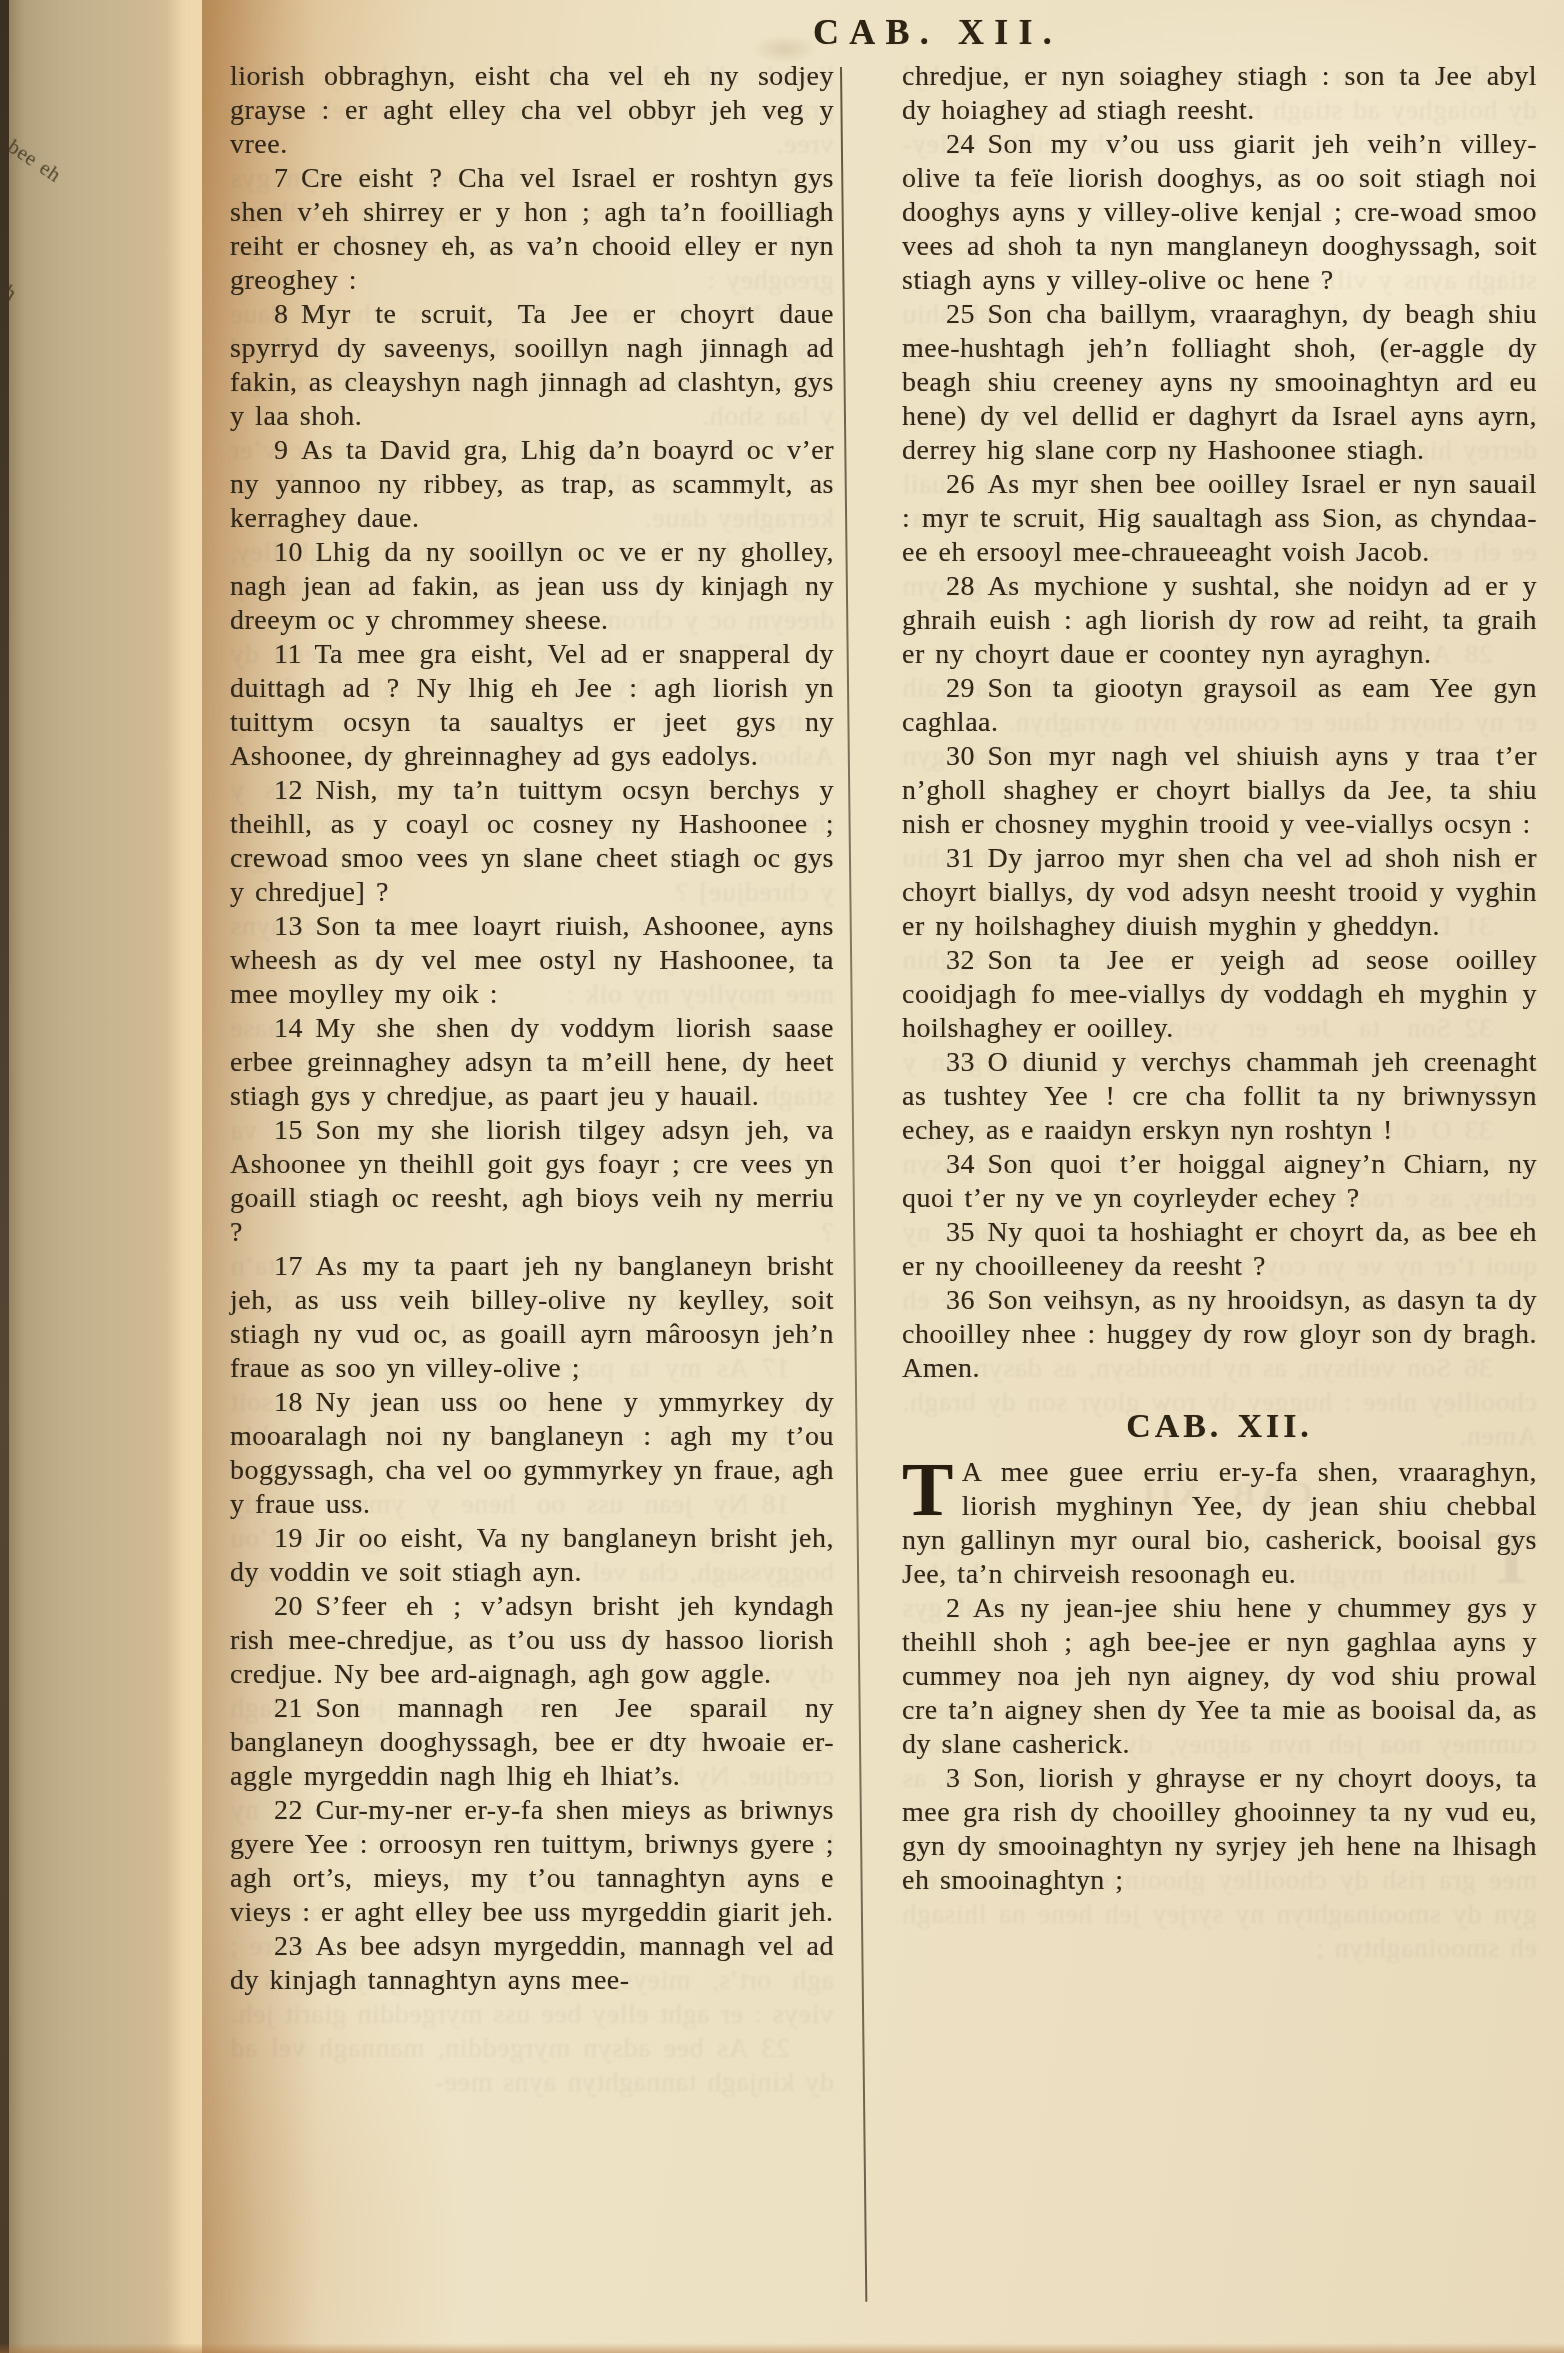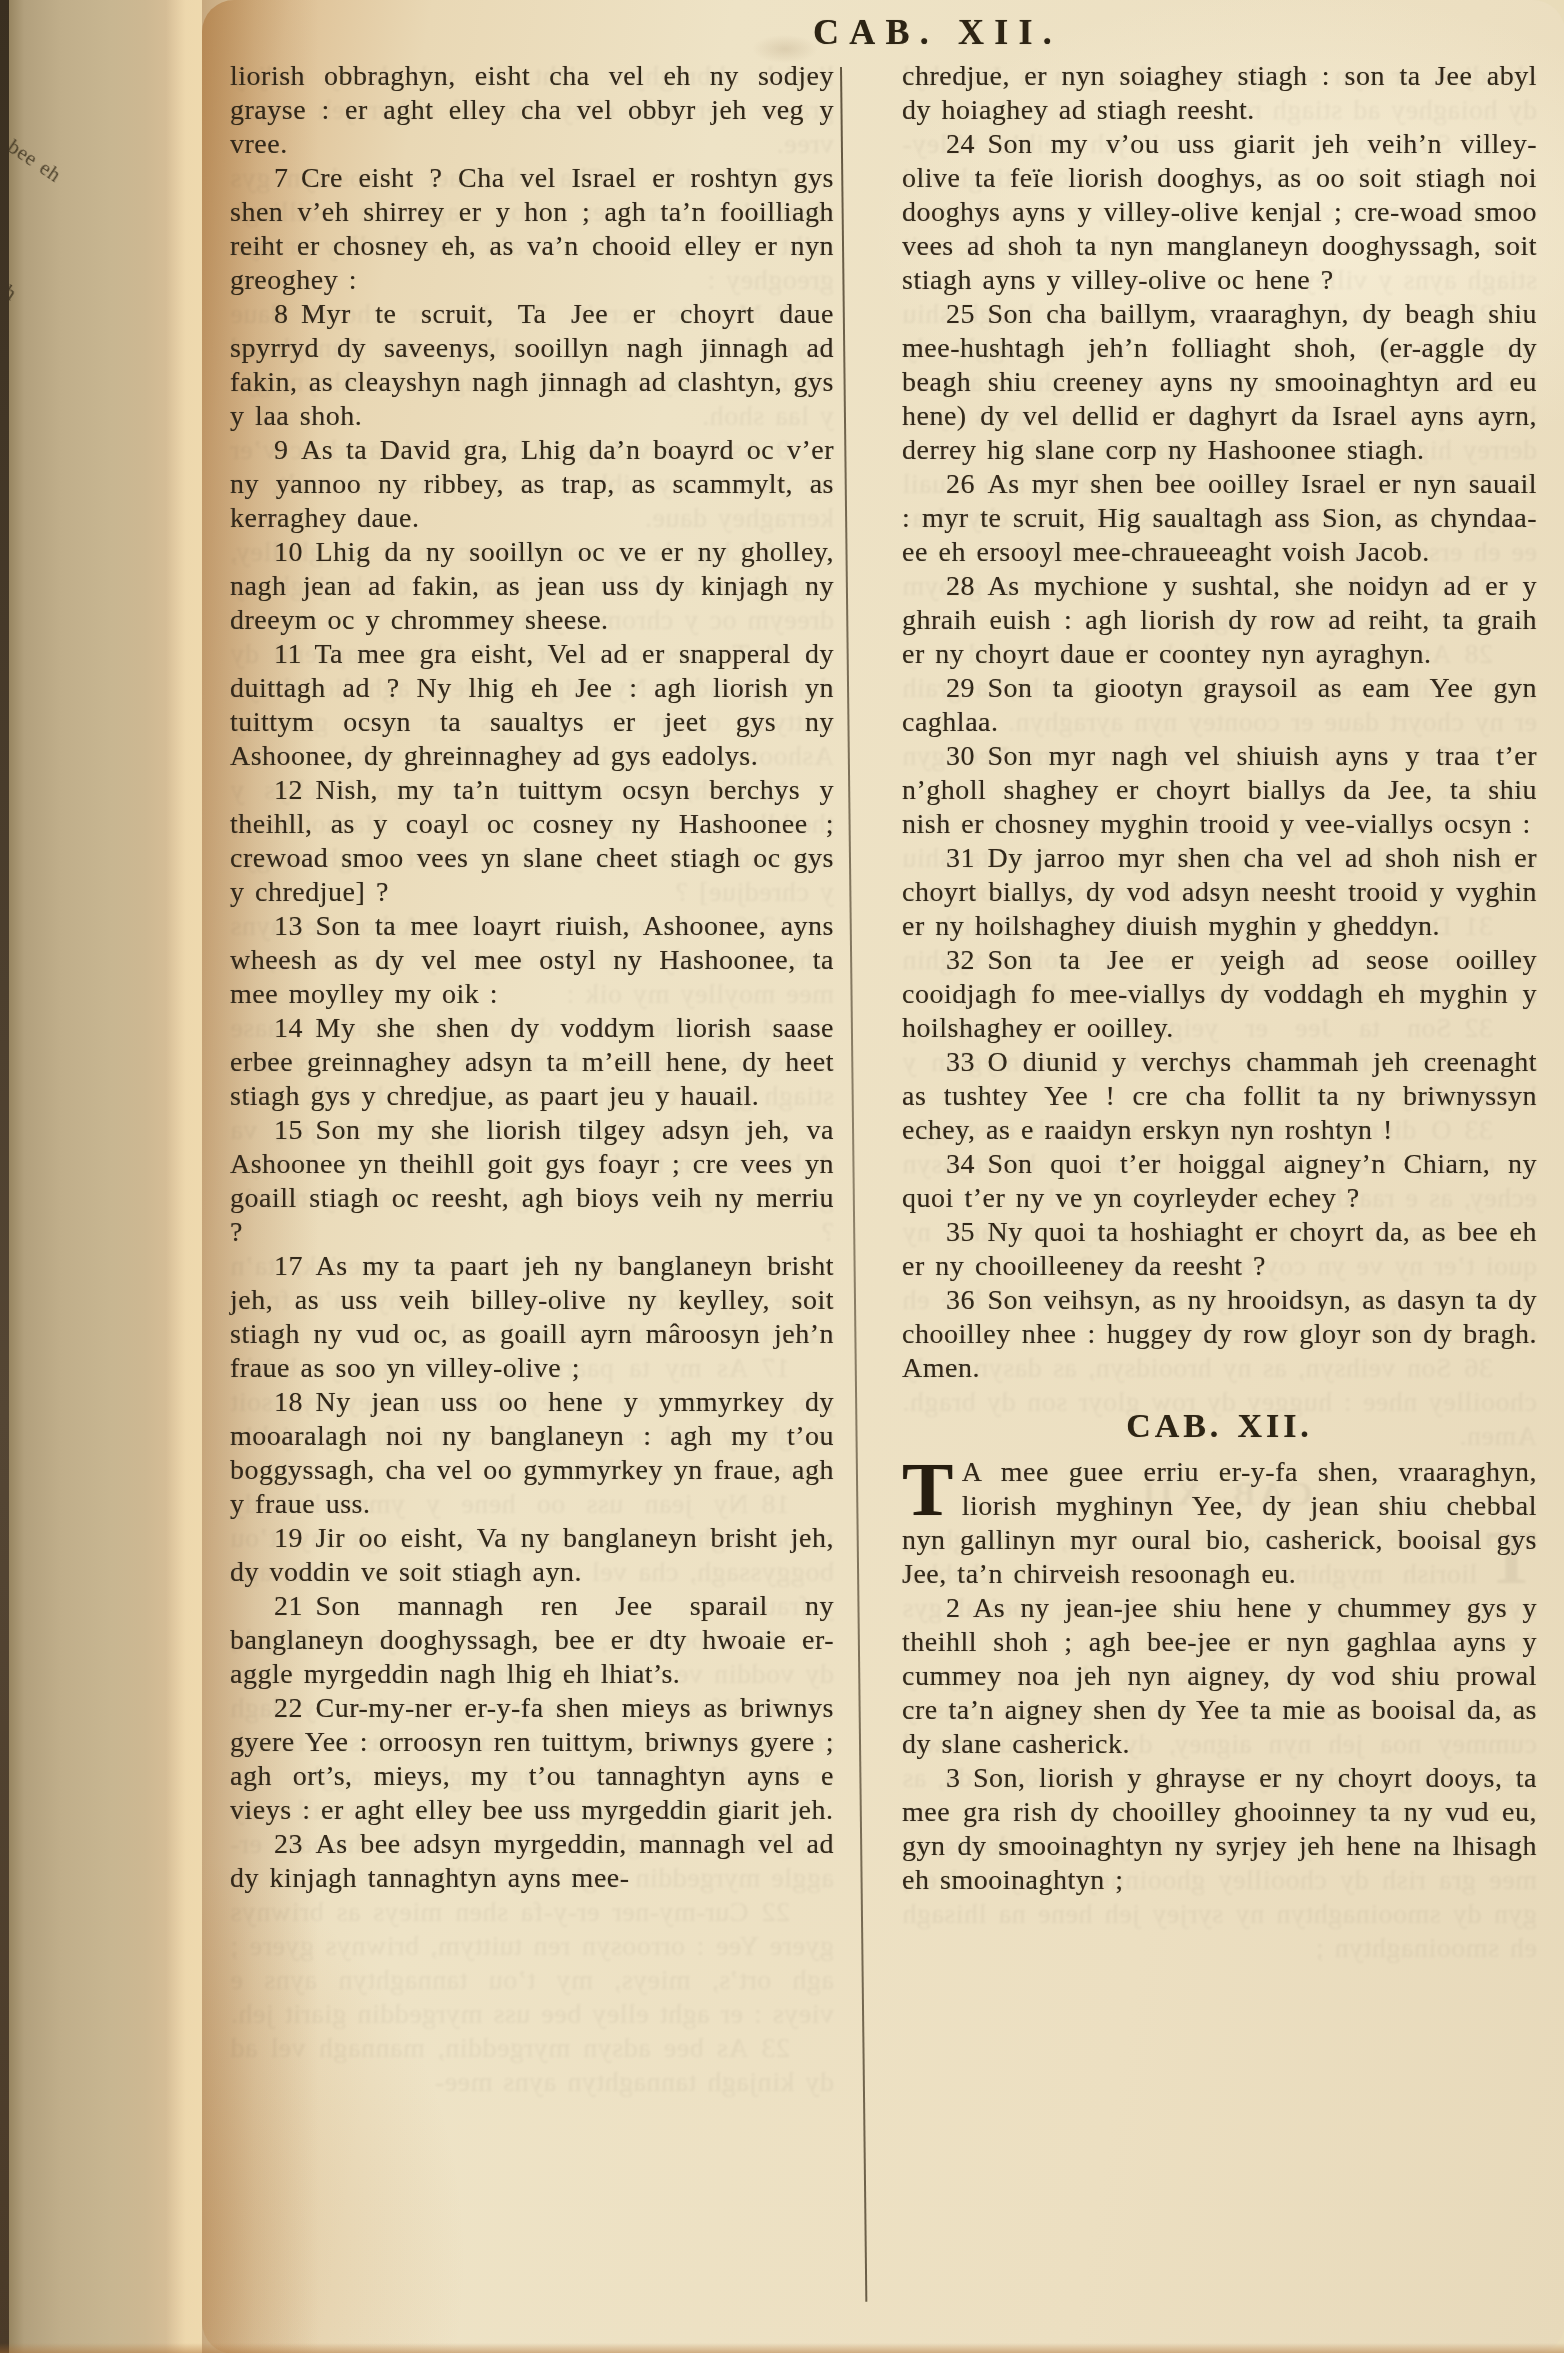--- a/index.html
+++ b/index.html
@@ -28,21 +28,20 @@
   .gutter-text .frag{text-align:left;}
   
   .page{
     position:absolute;left:202px;top:0;right:0;height:2354px;
     background:
       radial-gradient(47px 20.3px at 583px 49px, rgba(125,95,55,.16), transparent 70%),
       radial-gradient(7.8px 7.8px at 900px 1579px, rgba(195,120,40,.45), transparent 75%),
       radial-gradient(704px 407px at 80% 10%, rgba(248,240,217,.85), rgba(248,240,217,0) 60%),
       radial-gradient(548px 704px at -4% 96%, rgba(188,128,58,.34), rgba(188,128,58,0) 58%),
       linear-gradient(100deg,#cda672 0%,#dec196 5%,#e9d8b5 13%,#eee3c6 30%,#ecdfc1 72%,#e7d9ba 100%);
-    border-radius: 32px;
   }
   .page::before{ 
     content:"";position:absolute;left:0;top:0;width:117px;height:100%;
     background:linear-gradient(90deg,rgba(150,95,42,.42) 0%,rgba(150,95,42,.18) 45%,rgba(150,95,42,0) 100%);
     pointer-events:none;
   }
   .left-edge{position:absolute;left:0;top:0;width:9.4px;height:2354px;
     background:linear-gradient(180deg,#3a2f20,#554634 60%,#4a3a28);}
   .bottom-edge{position:absolute;left:0;bottom:0;width:1565px;height:11px;
     background:linear-gradient(180deg,rgba(166,104,46,0),rgba(172,110,50,.5));}
@@ -124,20 +123,21 @@
         <p class="verse"><span class="vnum">9</span><span class="vtext">As ta David gra, Lhig da’n boayrd oc v’er ny yannoo ny ribbey, as trap, as scammylt, as kerraghey daue.</span></p>
         <p class="verse"><span class="vnum">10</span><span class="vtext">Lhig da ny sooillyn oc ve er ny gholley, nagh jean ad fakin, as jean uss dy kinjagh ny dreeym oc y chrommey sheese.</span></p>
         <p class="verse"><span class="vnum">11</span><span class="vtext">Ta mee gra eisht, Vel ad er snapperal dy duittagh ad ? Ny lhig eh Jee : agh liorish yn tuittym ocsyn ta saualtys er jeet gys ny Ashoonee, dy ghreinnaghey ad gys eadolys.</span></p>
         <p class="verse"><span class="vnum">12</span><span class="vtext">Nish, my ta’n tuittym ocsyn berchys y theihll, as y coayl oc cosney ny Hashoonee ; crewoad smoo vees yn slane cheet stiagh oc gys y chredjue] ?</span></p>
         <p class="verse"><span class="vnum">13</span><span class="vtext">Son ta mee loayrt riuish, Ashoonee, ayns wheesh as dy vel mee ostyl ny Hashoonee, ta mee moylley my oik :</span></p>
         <p class="verse"><span class="vnum">14</span><span class="vtext">My she shen dy voddym liorish saase erbee greinnaghey adsyn ta m’eill hene, dy heet stiagh gys y chredjue, as paart jeu y hauail.</span></p>
         <p class="verse"><span class="vnum">15</span><span class="vtext">Son my she liorish tilgey adsyn jeh, va Ashoonee yn theihll goit gys foayr ; cre vees yn goaill stiagh oc reesht, agh bioys veih ny merriu ?</span></p>
         <p class="verse"><span class="vnum">17</span><span class="vtext">As my ta paart jeh ny banglaneyn brisht jeh, as uss veih billey-olive ny keylley, soit stiagh ny vud oc, as goaill ayrn mâroosyn jeh’n fraue as soo yn villey-olive ;</span></p>
         <p class="verse"><span class="vnum">18</span><span class="vtext">Ny jean uss oo hene y ymmyrkey dy mooaralagh noi ny banglaneyn : agh my t’ou boggyssagh, cha vel oo gymmyrkey yn fraue, agh y fraue uss.</span></p>
         <p class="verse"><span class="vnum">19</span><span class="vtext">Jir oo eisht, Va ny banglaneyn brisht jeh, dy voddin ve soit stiagh ayn.</span></p>
+        <p class="verse"><span class="vnum">20</span><span class="vtext">S’feer eh ; v’adsyn brisht jeh kyndagh rish mee-chredjue, as t’ou uss dy hassoo liorish credjue.  Ny bee ard-aignagh, agh gow aggle.</span></p>
         <p class="verse"><span class="vnum">21</span><span class="vtext">Son mannagh ren Jee sparail ny banglaneyn dooghyssagh, bee er dty hwoaie er-aggle myrgeddin nagh lhig eh lhiat’s.</span></p>
         <p class="verse"><span class="vnum">22</span><span class="vtext">Cur-my-ner er-y-fa shen mieys as briwnys gyere Yee : orroosyn ren tuittym, briwnys gyere ; agh ort’s, mieys, my t’ou tannaghtyn ayns e vieys : er aght elley bee uss myrgeddin giarit jeh.</span></p>
         <p class="verse"><span class="vnum">23</span><span class="vtext">As bee adsyn myrgeddin, mannagh vel ad dy kinjagh tannaghtyn ayns mee-</span></p>
       </div>
 
     <div class="col col-right" id="col-right">
       <div>
 
       <p class="verse cont"><span class="vnum"></span><span class="vtext">chredjue, er nyn soiaghey stiagh : son ta Jee abyl dy hoiaghey ad stiagh reesht.</span></p>
           <p class="verse"><span class="vnum">24</span><span class="vtext">Son my v’ou uss giarit jeh veih’n villey-olive ta feïe liorish dooghys, as oo soit stiagh noi dooghys ayns y villey-olive kenjal ; cre-woad smoo vees ad shoh ta nyn manglaneyn dooghyssagh, soit stiagh ayns y villey-olive oc hene ?</span></p>

